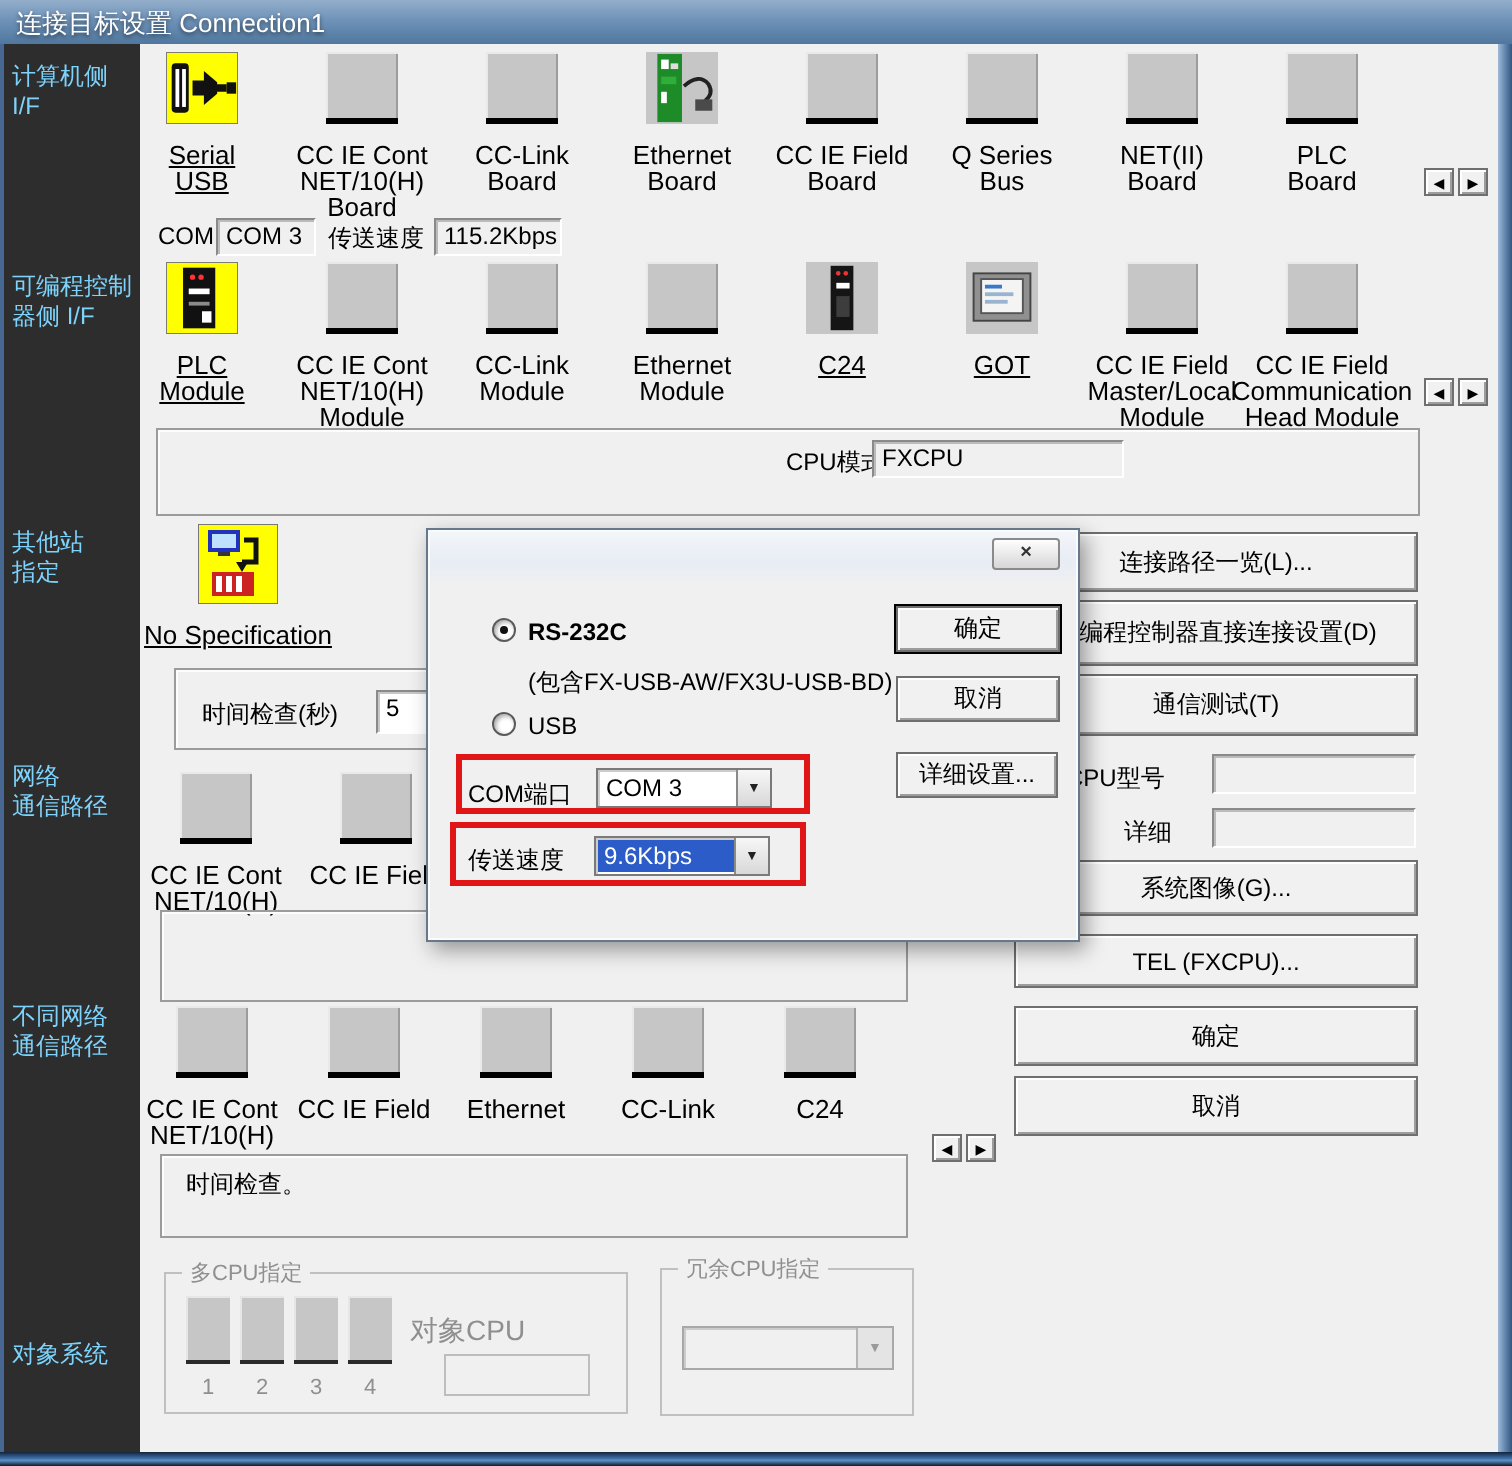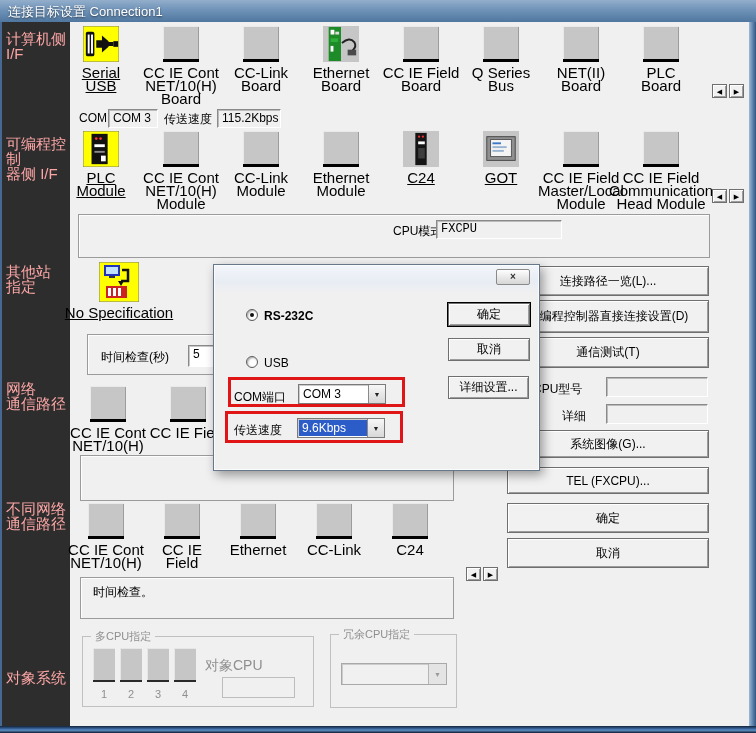--- a/index.html
+++ b/index.html
@@ -13,29 +13,29 @@
   .titlebar { left:0; top:0; width:756px; height:22px;
     background:linear-gradient(180deg,#93aecb 0%,#6f93b8 45%,#50779f 100%);
     color:#fff; font-size:13px; padding:3px 0 0 8px; text-shadow:0 1px 2px rgba(0,0,0,.55); }
   .edge-bottom { left:0; top:726px; width:756px; height:7px;
     background:linear-gradient(180deg,#11233a 0%,#3f6da6 45%,#5e90c4 60%,#0c1b2e 100%); }
   .edge-right { left:749px; top:22px; width:7px; height:704px;
     background:linear-gradient(90deg,#9db9d8 0%,#5d82ab 55%,#33567e 100%); }
   .edge-left { left:0; top:22px; width:2px; height:704px; background:#466892; }
 
   .sidebar { left:0; top:22px; width:70px; height:704px; background:#2d2d2d; }
-  .side-label { position:absolute; left:6px; width:62px; color:#fca5a5; font-size:15px; line-height:15px; white-space:pre-line; }
+  .side-label { position:absolute; left:6px; width:62px; color:#7dd3fc; font-size:12px; line-height:15px; white-space:pre-line; }
 
   
   .icon-row { display:flex; }
   .cell { display:flex; flex-direction:column; align-items:center; }
   .cell.w80 { width:80px; } .cell.w76 { width:76px; }
   .ic { width:36px; height:36px; flex:0 0 36px; }
   .ic.gray { background:#c6c6c6; border-bottom:3px solid #000; box-shadow:inset 1px 1px 0 #e9e9e9, inset -1px 0 0 #9c9c9c; }
-  .lbl { font-size:15px; line-height:13px; text-align:center; white-space:pre-line; margin-top:4px; color:#000; }
+  .lbl { font-size:13px; line-height:13px; text-align:center; white-space:pre-line; margin-top:9px; color:#000; }
   .lbl.sel { text-decoration:underline; }
 
   
   .sunken { background:#f0f0f0; border:1px solid #8a8a8a; border-bottom-color:#fff; border-right-color:#fff;
     box-shadow:inset 1px 1px 0 rgba(0,0,0,.22); font-size:12px; color:#000; padding:1px 4px; }
   .sunken.white { background:#fff; }
   .btn3d { background:#f1f1f1; border:1px solid #6f6f6f;
     box-shadow:inset 1px 1px 0 #ffffff, inset -1px -1px 0 #9d9d9d;
     font-size:12px; color:#000; display:flex; align-items:center; justify-content:center; cursor:default; }
   .btn3d.default { outline:1px solid #000; }
@@ -230,21 +230,21 @@
 Head Module</div>
     </div>
   </div>
   <div class="abs spair" style="left:712px; top:189px;">
     <div class="btn3d sbtn">◀</div>
     <div class="btn3d sbtn">▶</div>
   </div>
 
   <div class="abs gbox" style="left:78px; top:214px; width:632px; height:44px;">
     <div class="abs field-label" style="left:314px; top:8px;">CPU模式</div>
-    <div class="abs sunken" style="left:357px; top:5px; width:126px; height:19px;font-family:Liberation Mono, monospace;">FXCPU</div>
+    <div class="abs sunken" style="left:357px; top:5px; width:126px; height:19px;">FXCPU</div>
   </div>
 
   <div class="abs" style="left:64px; top:262px; width:110px;">
     <svg style="display:block; margin:0 auto; width:40px; height:40px;" viewBox="0 0 40 40">
       <rect width="40" height="40" fill="#ffff00" stroke="#777"></rect>
       <rect x="5" y="3" width="16" height="11" fill="#2233bb"></rect>
       <rect x="7" y="5" width="12" height="7" fill="#bfe0ff"></rect>
       <rect x="10" y="14" width="6" height="2" fill="#334"></rect>
       <path d="M23 8 h6 v11 h-7" stroke="#111" stroke-width="2.5" fill="none"></path>
       <path d="M25 19 l-6 0 l3 5 z" fill="#111"></path>
@@ -343,20 +343,21 @@
   <div class="abs btn3d" style="left:507px; top:430px; width:202px; height:28px;">系统图像(G)...</div>
   <div class="abs btn3d" style="left:507px; top:467px; width:202px; height:27px;">TEL (FXCPU)...</div>
   <div class="abs btn3d" style="left:507px; top:503px; width:202px; height:30px;">确定</div>
   <div class="abs btn3d" style="left:507px; top:538px; width:202px; height:30px;">取消</div>
 
   <div class="abs dialog">
     <div class="dlg-close">×</div>
 
     <div class="radio on" style="left:32px; top:44px;"></div>
     <div class="dlg-text" style="left:50px; top:44px;font-weight:bold;">RS-232C</div>
+    <div class="dlg-text" style="left:50px; top:68px;">(包含FX-USB-AW/FX3U-USB-BD)</div>
     <div class="radio" style="left:32px; top:91px;"></div>
     <div class="dlg-text" style="left:50px; top:91px;">USB</div>
 
     <div class="abs btn3d default" style="left:234px; top:38px; width:82px; height:23px;">确定</div>
     <div class="abs btn3d" style="left:234px; top:73px; width:82px; height:23px;">取消</div>
     <div class="abs btn3d" style="left:234px; top:111px; width:81px; height:23px;">详细设置...</div>
 
     <div class="dlg-text" style="left:20px; top:124px;">COM端口</div>
     <div class="combo" style="left:84px; top:119px; width:88px;">
       <div class="val">COM 3</div>

